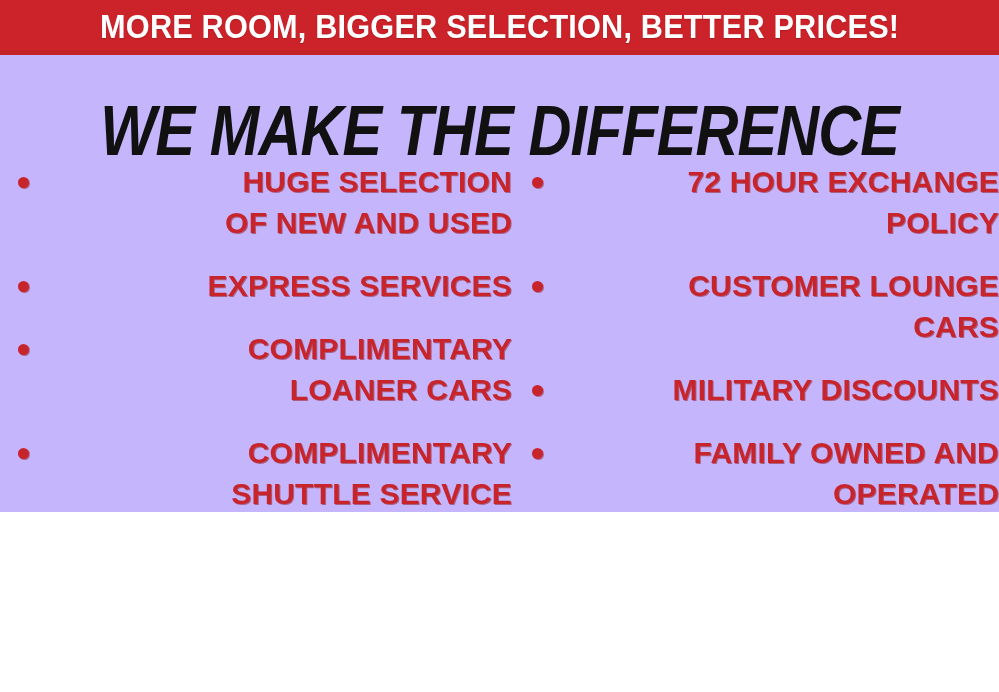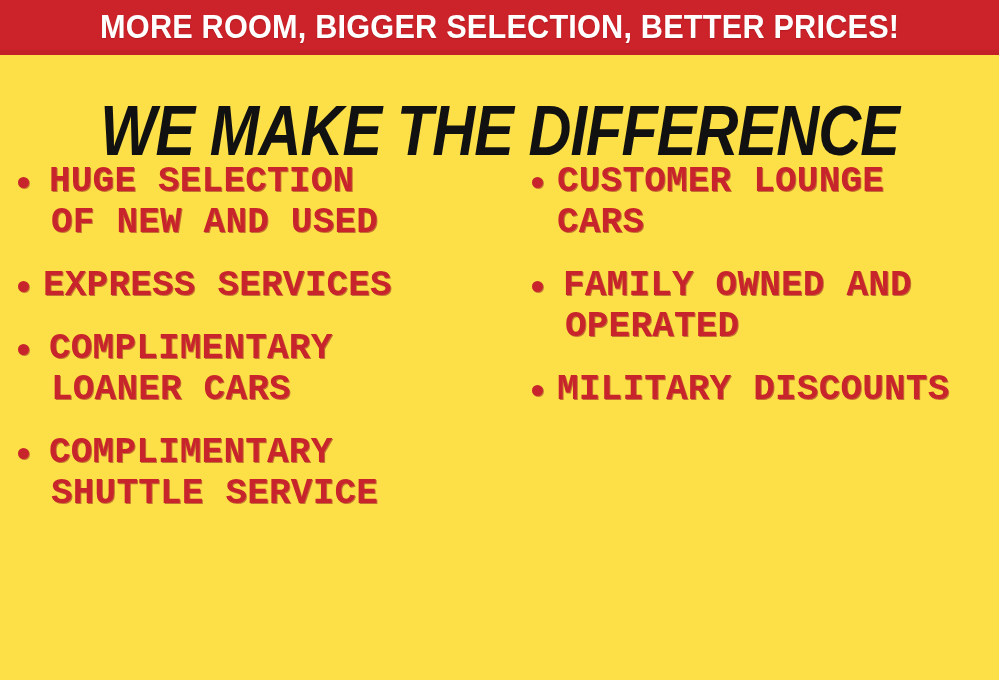--- a/index.html
+++ b/index.html
@@ -3,22 +3,22 @@
 <meta charset="utf-8">
 <style>
   html, body {
     margin: 0;
     padding: 0;
     background: #ffffff;
   }
   #page {
     position: relative;
     width: 999px;
-    height: 680px;
-    background: #fde047;
+    height: 512px;
+    background: #c4b5fd;
     overflow: hidden;
     font-family: "Liberation Sans", sans-serif;
     -webkit-font-smoothing: antialiased;
   }
 
   
   .banner {
     position: absolute;
     left: 0;
     top: 0;
@@ -88,27 +88,28 @@
     box-sizing: border-box;
     padding-top: 6px;
   }
   .col-left  { width: 512px; padding-left: 18px; }
   .col-right { width: 487px; padding-left: 20px; }
 
   .bullet-item {
     display: flex;
     align-items: flex-start;
     color: #c8242c;
-    font-family: Liberation Mono, monospace;
+    font-family: Liberation Sans, sans-serif;
     font-weight: bold;
-    font-size: 36px;
+    font-size: 30px;
     line-height: 41px;
     letter-spacing: 0.2px;
     text-shadow: 1px 1px 0 rgba(150, 25, 30, 0.55);
     white-space: pre-line;
+    text-align: right;
   }
   .col-left .bullet-item  { margin-bottom: 22px; }
   .col-right .bullet-item { margin-bottom: 22px; }
 
   .bullet-dot {
     flex: 0 0 auto;
     width: 11px;
     height: 11px;
     border-radius: 50%;
     background: #c8242c;
@@ -165,37 +166,42 @@
       <div class="bullet-item">
         <span class="bullet-dot"></span>
         <span class="bullet-label indent-wrap">COMPLIMENTARY
 SHUTTLE SERVICE</span>
       </div>
 
     </div>
 
     <div class="col col-right">
 
+      <div class="bullet-item">
+        <span class="bullet-dot"></span>
+        <span class="bullet-label">72 HOUR EXCHANGE
+POLICY</span>
+      </div>
 
 
       <div class="bullet-item">
         <span class="bullet-dot"></span>
         <span class="bullet-label">CUSTOMER LOUNGE
 CARS</span>
       </div>
 
       <div class="bullet-item">
         <span class="bullet-dot"></span>
+        <span class="bullet-label">MILITARY DISCOUNTS</span>
+      </div>
+
+      <div class="bullet-item">
+        <span class="bullet-dot"></span>
         <span class="bullet-label indent-wrap">FAMILY OWNED AND
 OPERATED</span>
       </div>
 
-      <div class="bullet-item">
-        <span class="bullet-dot"></span>
-        <span class="bullet-label">MILITARY DISCOUNTS</span>
-      </div>
-
 
     </div>
 
   </div>
 
 </div>
 
 </body></html>

